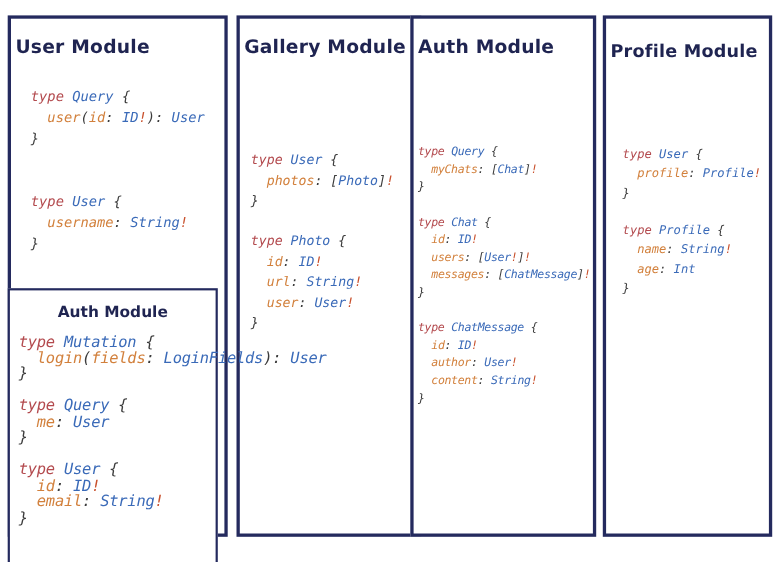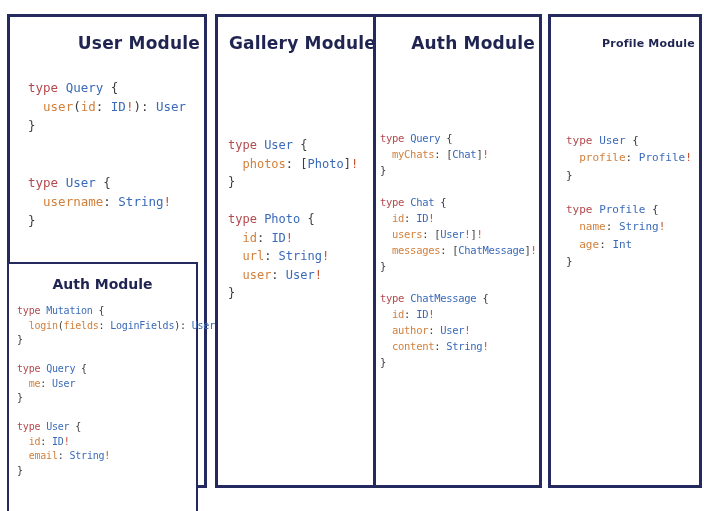--- a/index.html
+++ b/index.html
@@ -10,48 +10,48 @@
   .panel {
     position:absolute; background:#fff; box-sizing:border-box;
     border:3px solid var(--navy,#242a5e); top:14px; height:474px;
   }
   .p-user    { left:7px;   width:200px; }
   .p-gallery { left:215px; width:168px; }
   .p-chat    { left:373px; width:169px; }
   .p-profile { left:548px; width:154px; }
 
   .panel-title {
-    margin:16px 4px 0; text-align:right;
+    margin:16px 4px 0; text-align:left;
     font-weight:bold; font-size:17px; letter-spacing:0.2px;
     color:var(--navy-text,#1f2451);
     font-family:"DejaVu Sans", sans-serif;
   }
-  .p-profile .panel-title { font-size:11px; margin-top:20px; }
+  .p-profile .panel-title { font-size:16px; margin-top:20px; }
 
   .auth {
     position:absolute; left:-3px; top:245px; width:191px; height:274px;
     box-sizing:border-box; border:2px solid var(--navy,#242a5e); background:#fff;
     z-index:2;
   }
   .auth-title {
     margin:12px 2px 0; text-align:center; font-weight:bold; font-size:14px;
     color:var(--navy-text,#1f2451);
   }
 
   .code {
     position:absolute; font-family:"DejaVu Sans Mono", monospace;
     white-space:pre; color:var(--pu,#3c3c3c);
   }
-  .code-line { display:block; }
+  .code-line { display:block;font-style:italic; }
 
   .p-user  > .code { left:18px; top:61px;  font-size:12.5px; line-height:19px; }
   .p-gallery .code { left:10px; top:119px; font-size:12px;   line-height:18.5px; }
   .p-chat    .code { left:4px;  top:113px; font-size:10.5px; line-height:16px; letter-spacing:-0.3px; }
   .p-profile .code { left:15px; top:115px; font-size:11px;   line-height:17.3px; }
-  .auth      .code { left:8px;  top:40px;  font-size:10px;    line-height:14.5px; letter-spacing:-0.2px; }
+  .auth      .code { left:8px;  top:40px;  font-size:14px;    line-height:14.5px; letter-spacing:-0.2px; }
 
   .tk-kw { color:var(--kw,#b34a4e); }
   .tk-ty { color:var(--ty,#3a6ab8); }
   .tk-fd { color:var(--fd,#d2803c); }
   .tk-bg { color:var(--bg,#c9512d); }
   .tk-pu { color:var(--pu,#3c3c3c); }
 </style>
 </head>
 <body>
 

